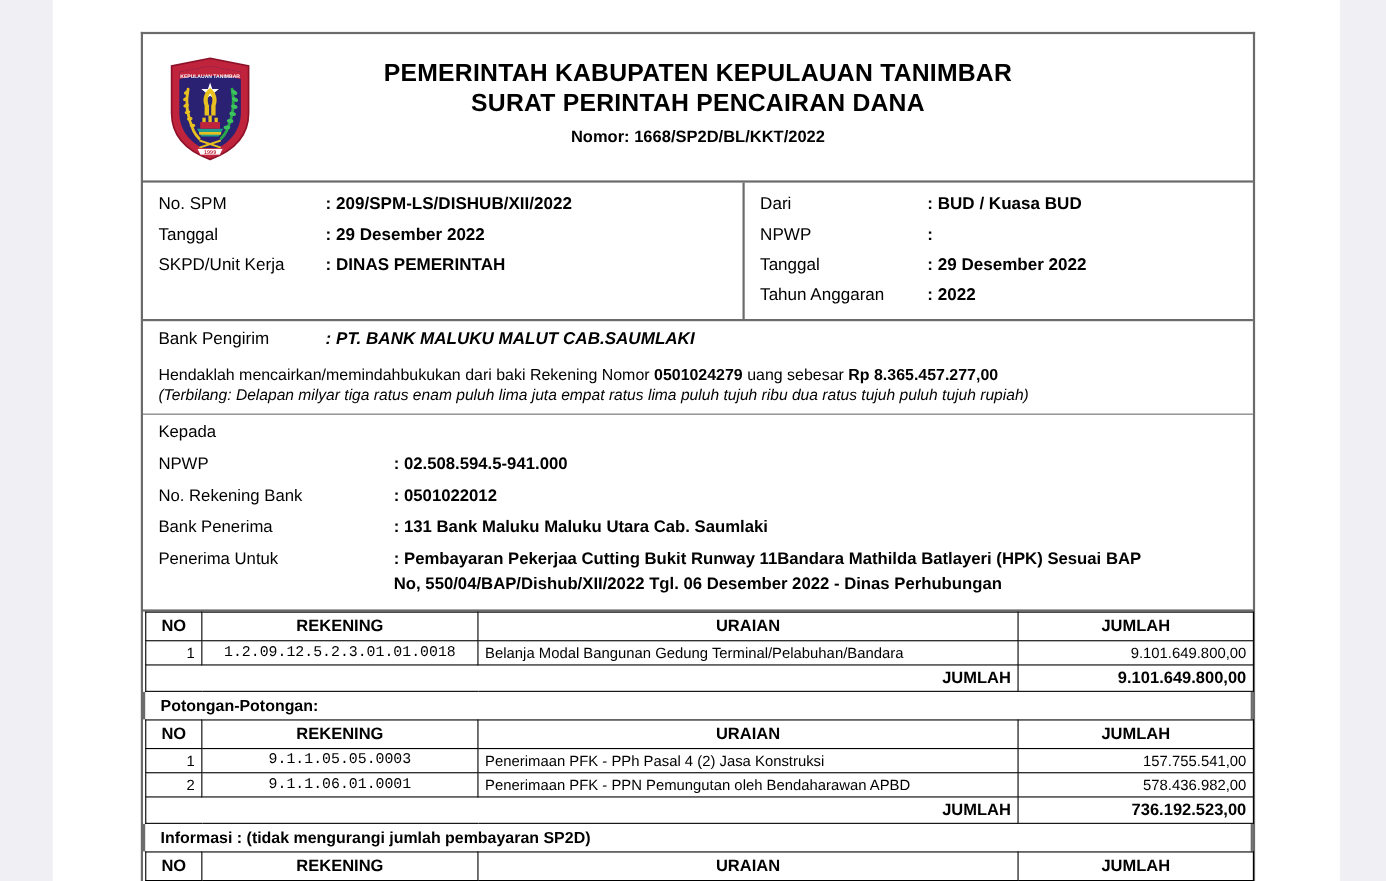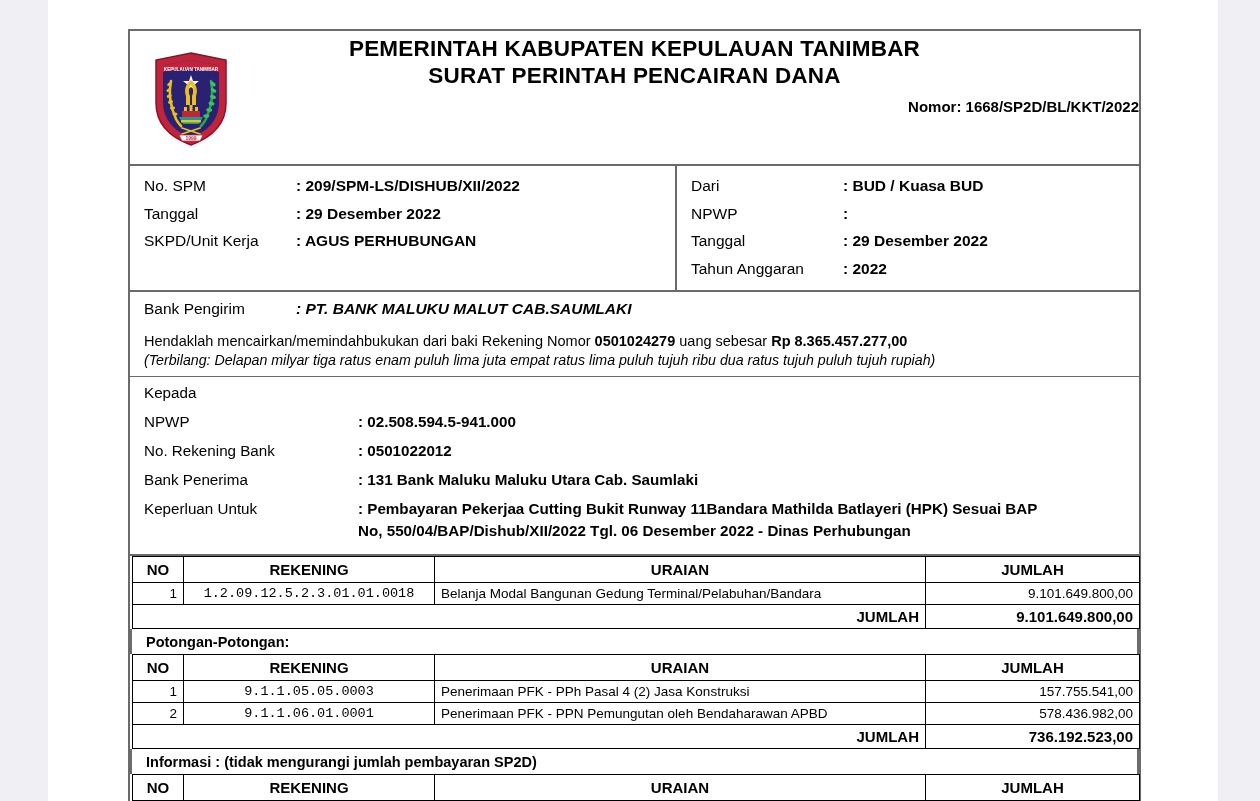--- a/index.html
+++ b/index.html
@@ -46,40 +46,39 @@
     border-bottom: 2px solid #6b6b6b;
   }
   .logo-wrap {
     position: absolute;
     left: 22px;
     top: 20px;
     width: 78px;
     height: 96px;
   }
   .header-titles {
-    padding-top: 4px;
+    padding-top: 22px;
     text-align: center;
   }
   .title-line1 {
     font-size: 22.5px;
     font-weight: bold;
     letter-spacing: 0.2px;
     line-height: 1.22;
   }
   .title-line2 {
     font-size: 22.5px;
     font-weight: bold;
     letter-spacing: 0.2px;
     line-height: 1.22;
   }
   .title-nomor {
     font-size: 15px;
     font-weight: bold;
     margin-top: 8px;
-    text-align: right;
   }
 
   
   .info-row {
     display: flex;
     border-bottom: 2px solid #6b6b6b;
     min-height: 124px;
   }
   .info-col {
     padding: 12px 0 10px 14px;
@@ -282,21 +281,21 @@
       <div class="kv kv-left">
         <span class="k">No. SPM</span>
         <span class="v">: 209/SPM-LS/DISHUB/XII/2022</span>
       </div>
       <div class="kv kv-left">
         <span class="k">Tanggal</span>
         <span class="v">: 29 Desember 2022</span>
       </div>
       <div class="kv kv-left">
         <span class="k">SKPD/Unit Kerja</span>
-        <span class="v">: AGUS PERHUBUNGAN</span>
+        <span class="v">: DINAS PEMERINTAH</span>
       </div>
     </div>
     <div class="info-col info-col-right">
       <div class="kv kv-right">
         <span class="k">Dari</span>
         <span class="v">: BUD / Kuasa BUD</span>
       </div>
       <div class="kv kv-right">
         <span class="k">NPWP</span>
         <span class="v">:</span>
@@ -333,21 +332,21 @@
     </div>
     <div class="r-row">
       <span class="k">No. Rekening Bank</span>
       <span class="v">: 0501022012</span>
     </div>
     <div class="r-row">
       <span class="k">Bank Penerima</span>
       <span class="v">: 131 Bank Maluku Maluku Utara Cab. Saumlaki</span>
     </div>
     <div class="r-row r-row-multi">
-      <span class="k">Keperluan Untuk</span>
+      <span class="k">Penerima Untuk</span>
       <span class="v">: Pembayaran Pekerjaa Cutting Bukit Runway 11Bandara Mathilda Batlayeri (HPK) Sesuai BAP</span>
     </div>
     <div class="r-cont">No, 550/04/BAP/Dishub/XII/2022 Tgl. 06 Desember 2022 - Dinas Perhubungan</div>
   </div>
 
   <div class="tbl-inner">
     <table class="t">
       <colgroup>
         <col class="c-no">
           <col class="c-rek">

